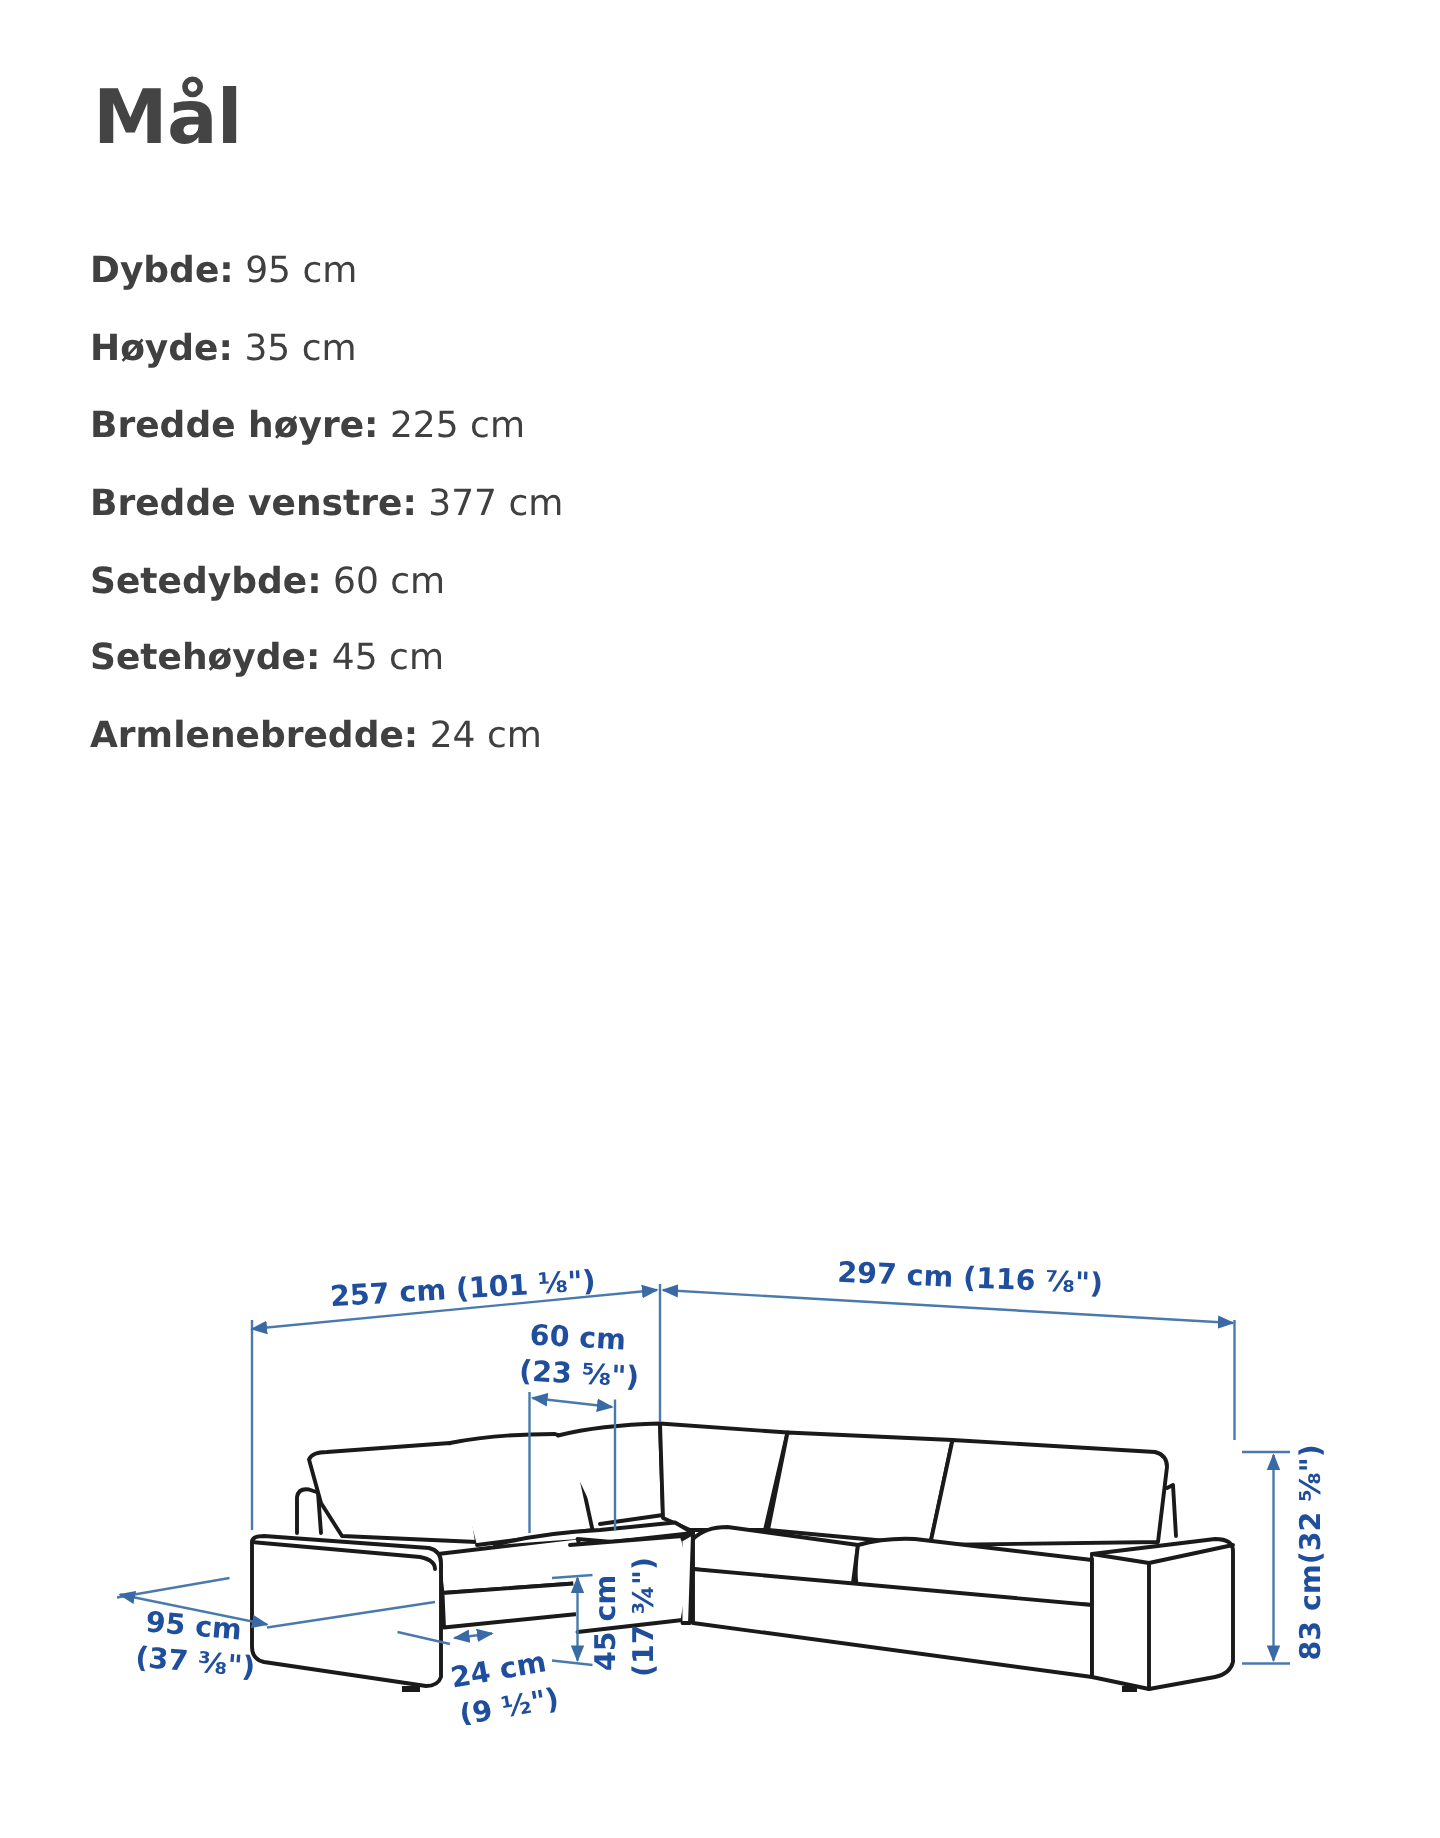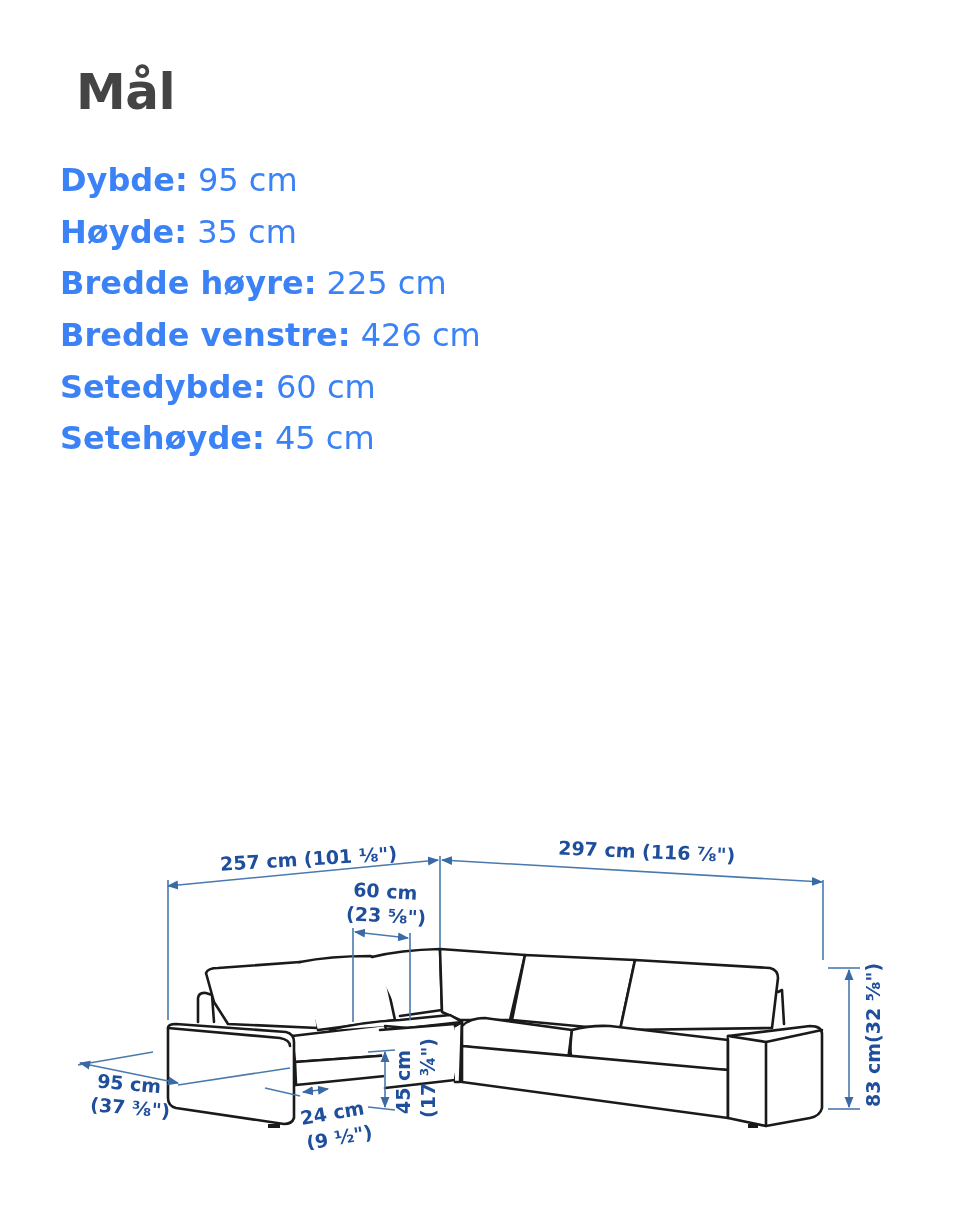--- a/index.html
+++ b/index.html
@@ -12,41 +12,41 @@
       height: 1225px;
       position: relative;
       overflow: hidden;
       font-family: "DejaVu Sans", "Liberation Sans", sans-serif;
       color: #444444;
     }
     .title {
       position: absolute;
       left: 60px;
       top: 44px;
-      margin: 16px;
+      margin: 2px;
       font-size: 50px;
       font-weight: bold;
       line-height: 64px;
       color: #444444;
       letter-spacing: -0.5px;
     }
     .spec-list {
       position: absolute;
       left: 60px;
       top: 155px;
       margin: 0;
       padding: 0;
       list-style: none;
     }
     .spec-row {
-      font-size: 32px;
+      font-size: 24px;
       line-height: 51.7px;
       height: 51.7px;
       white-space: nowrap;
-      color: #3b82f6;
+      color: #404040;
     }
     .spec-label {
       font-weight: bold;
     }
     .spec-value {
       font-weight: normal;
     }
     .diagram {
       position: absolute;
       left: 0;
@@ -66,23 +66,24 @@
   </style>
 </head>
 <body>
 
 <h1 class="title">Mål</h1>
 
 <ul class="spec-list">
   <li class="spec-row"><span class="spec-label">Dybde:</span> <span class="spec-value">95 cm</span></li>
   <li class="spec-row"><span class="spec-label">Høyde:</span> <span class="spec-value">35 cm</span></li>
   <li class="spec-row"><span class="spec-label">Bredde høyre:</span> <span class="spec-value">225 cm</span></li>
-  <li class="spec-row"><span class="spec-label">Bredde venstre:</span> <span class="spec-value">426 cm</span></li>
+  <li class="spec-row"><span class="spec-label">Bredde venstre:</span> <span class="spec-value">377 cm</span></li>
   <li class="spec-row"><span class="spec-label">Setedybde:</span> <span class="spec-value">60 cm</span></li>
   <li class="spec-row"><span class="spec-label">Setehøyde:</span> <span class="spec-value">45 cm</span></li>
+  <li class="spec-row"><span class="spec-label">Armlenebredde:</span> <span class="spec-value">24 cm</span></li>
 </ul>
 
 <div class="diagram">
   <svg width="960" height="330" viewBox="0 820 960 330" xmlns="http://www.w3.org/2000/svg">
     <defs>
       <marker id="arr" viewBox="0 0 10 10" refX="9" refY="5" markerWidth="7" markerHeight="7" orient="auto-start-reverse">
         <path d="M0,1 L10,5 L0,9 z" fill="#3a6aa5"></path>
       </marker>
     </defs>
 

